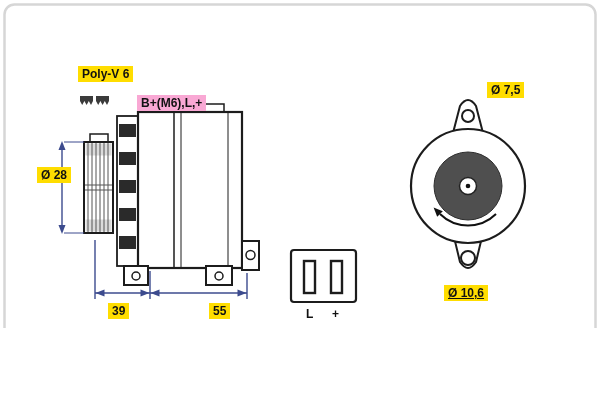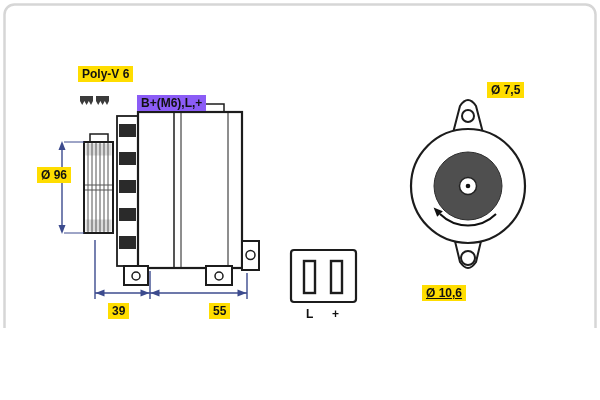--- a/index.html
+++ b/index.html
@@ -15,21 +15,21 @@
   .lbl {
     position: absolute;
     font-size: 12px;
     font-weight: bold;
     line-height: 16px;
     padding: 0 4px;
     color: #111;
     white-space: nowrap;
   }
   .hl-yellow { background: #ffdd00; }
-  .hl-blue   { background: #8b5cf6; }
+  .hl-blue   { background: #f9a8d4; }
   .pin-label { background: transparent; padding: 0; font-weight: 600; }
 </style>
 </head>
 <body>
 
 <div class="stage">
 
   <svg width="600" height="400" viewBox="0 0 600 400">
 
     <rect x="4.5" y="4.5" width="591" height="391" rx="10" fill="none" stroke="#d6d6d6" stroke-width="2.5"></rect>
@@ -123,27 +123,27 @@
         <path d="M496 214 A40 40 0 0 1 440 214" fill="none" stroke="#111" stroke-width="2"></path>
         <polygon points="433.6,207.6 442.8,211.2 437.2,216.8" fill="#111"></polygon>
       </g>
     </g>
   </svg>
 
   <div class="lbl hl-yellow" style="left:78px;  top:66px;">Poly-V 6</div>
 
   <div class="lbl hl-blue" style="left:137px; top:95px;">B+(M6),L,+</div>
 
-  <div class="lbl hl-yellow" style="left:37px;  top:167px;">Ø 96</div>
+  <div class="lbl hl-yellow" style="left:37px;  top:167px;">Ø 28</div>
 
   <div class="lbl hl-yellow" style="left:108px; top:303px;">39</div>
 
   <div class="lbl hl-yellow" style="left:209px; top:303px;">55</div>
 
   <div class="lbl hl-yellow" style="left:487px; top:82px;">Ø 7,5</div>
 
-  <div class="lbl hl-yellow" style="left:422px; top:285px;text-decoration:underline;">Ø 10,6</div>
+  <div class="lbl hl-yellow" style="left:444px; top:285px;text-decoration:underline;">Ø 10,6</div>
 
   <div class="lbl pin-label" style="left:306px; top:306px;">L</div>
 
   <div class="lbl pin-label" style="left:332px; top:306px;">+</div>
 
 </div>
 
 </body></html>

